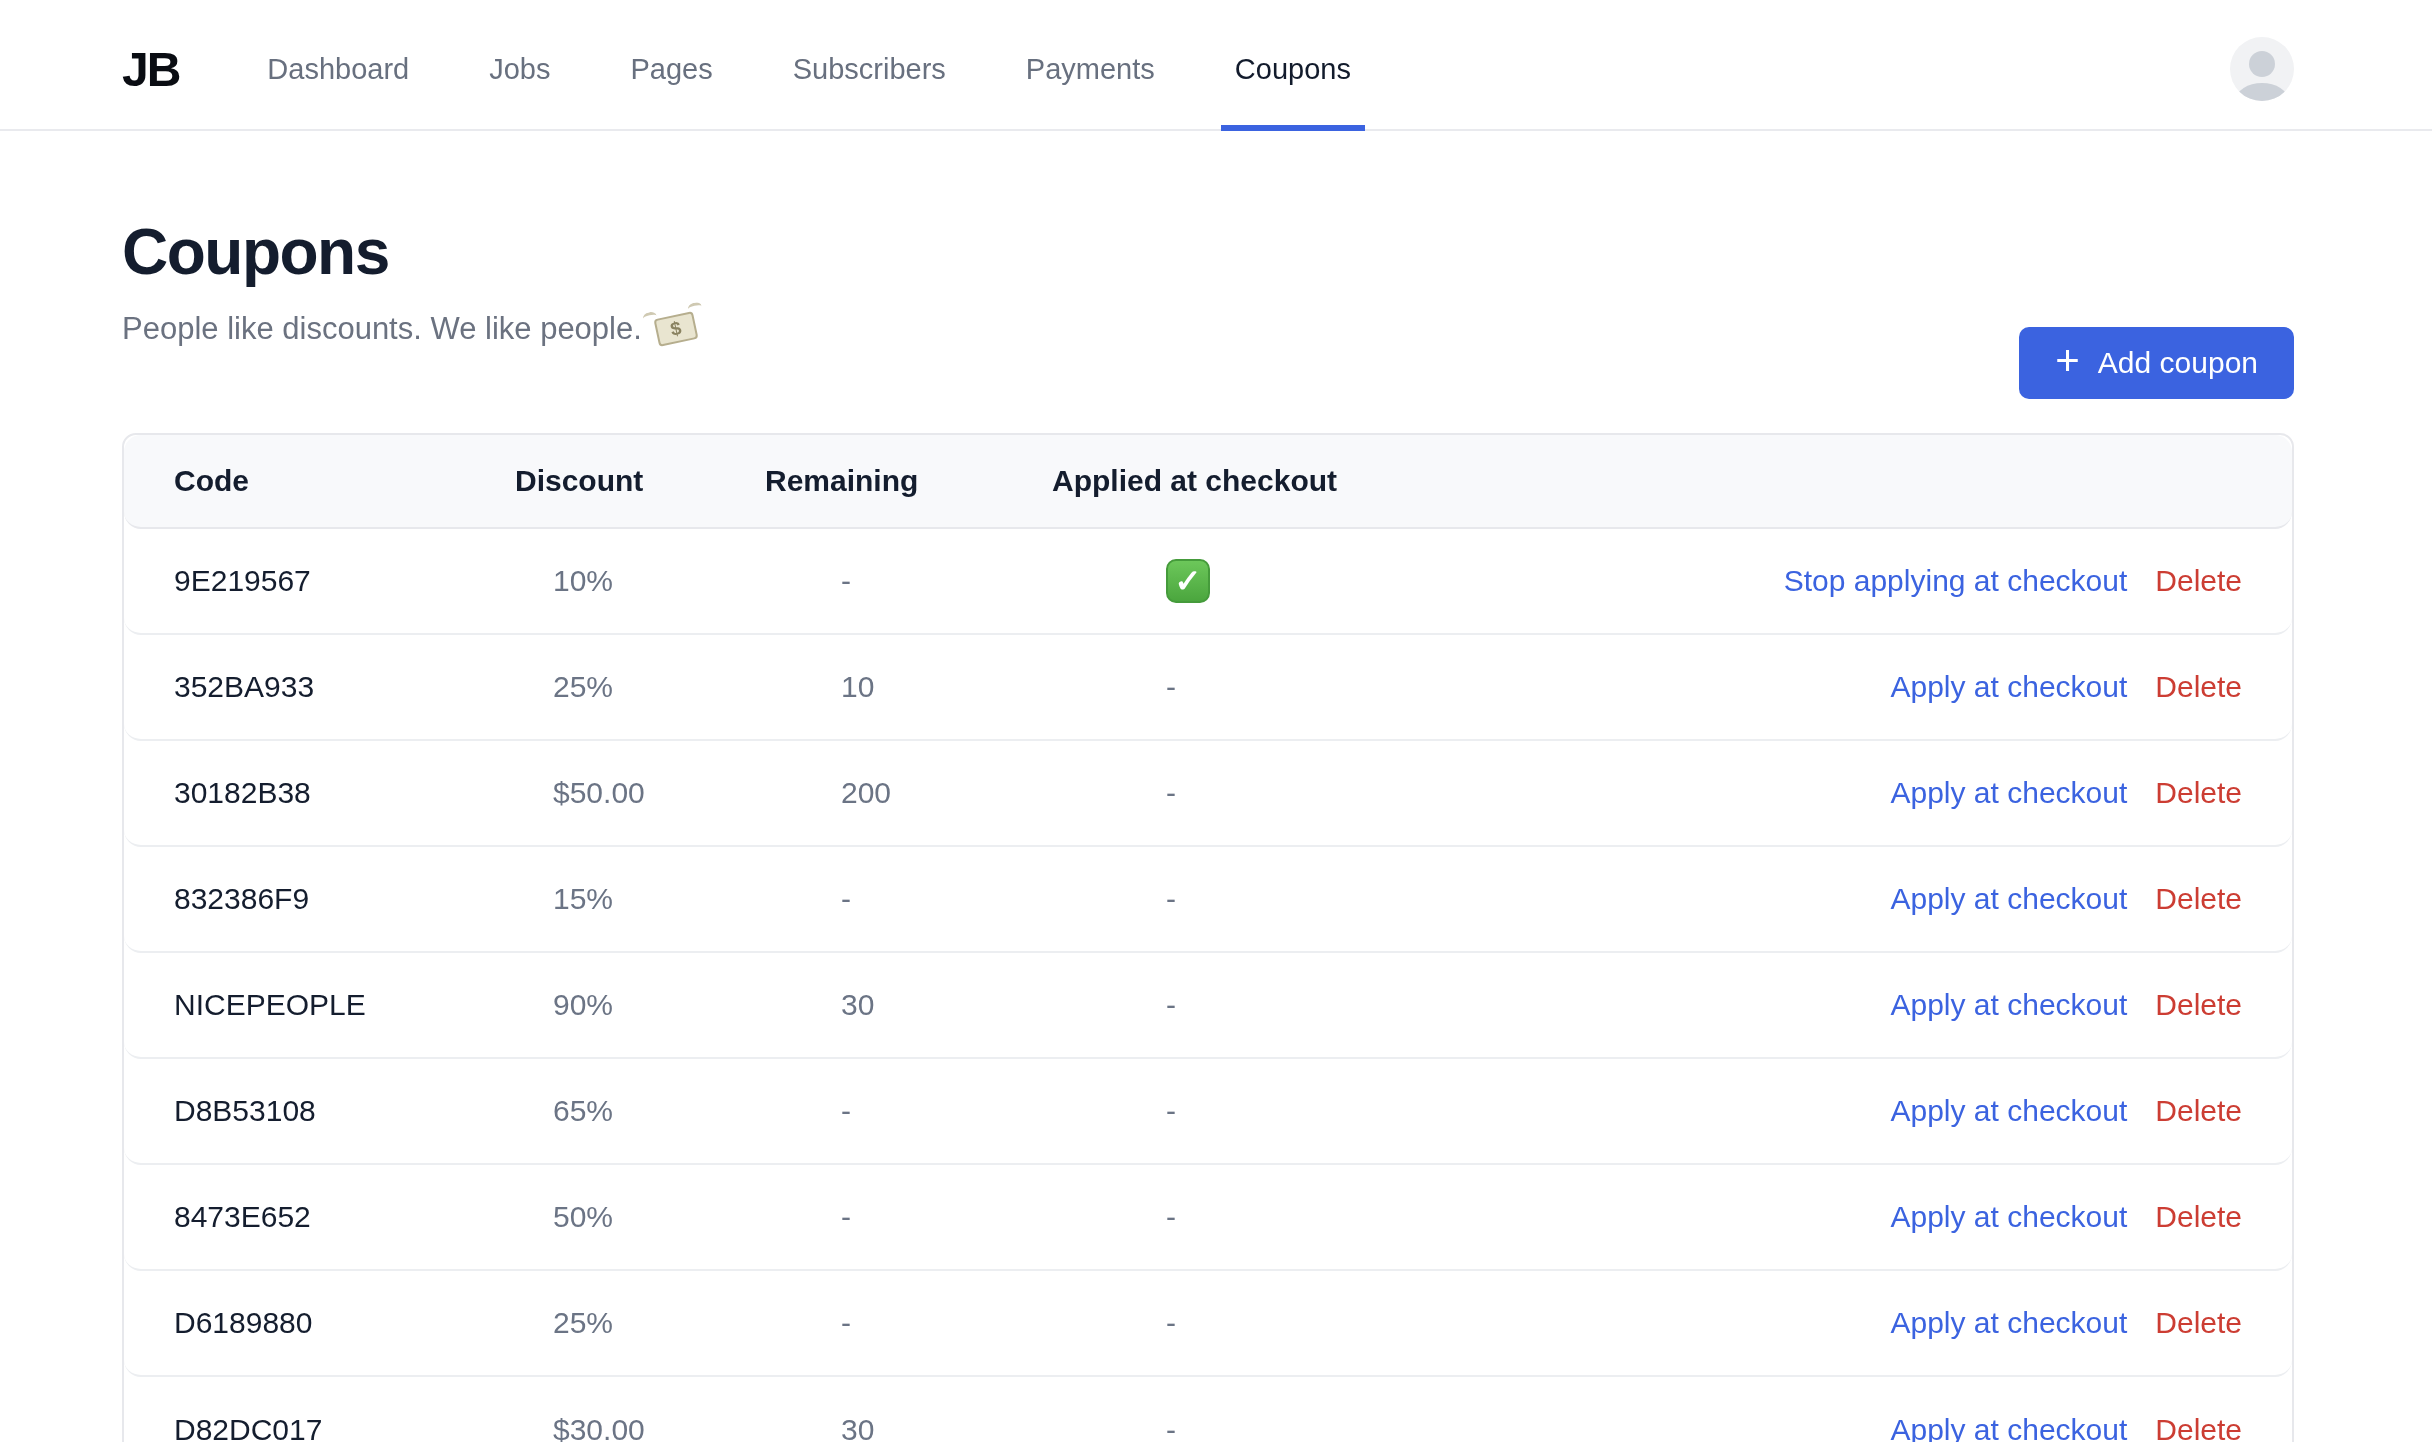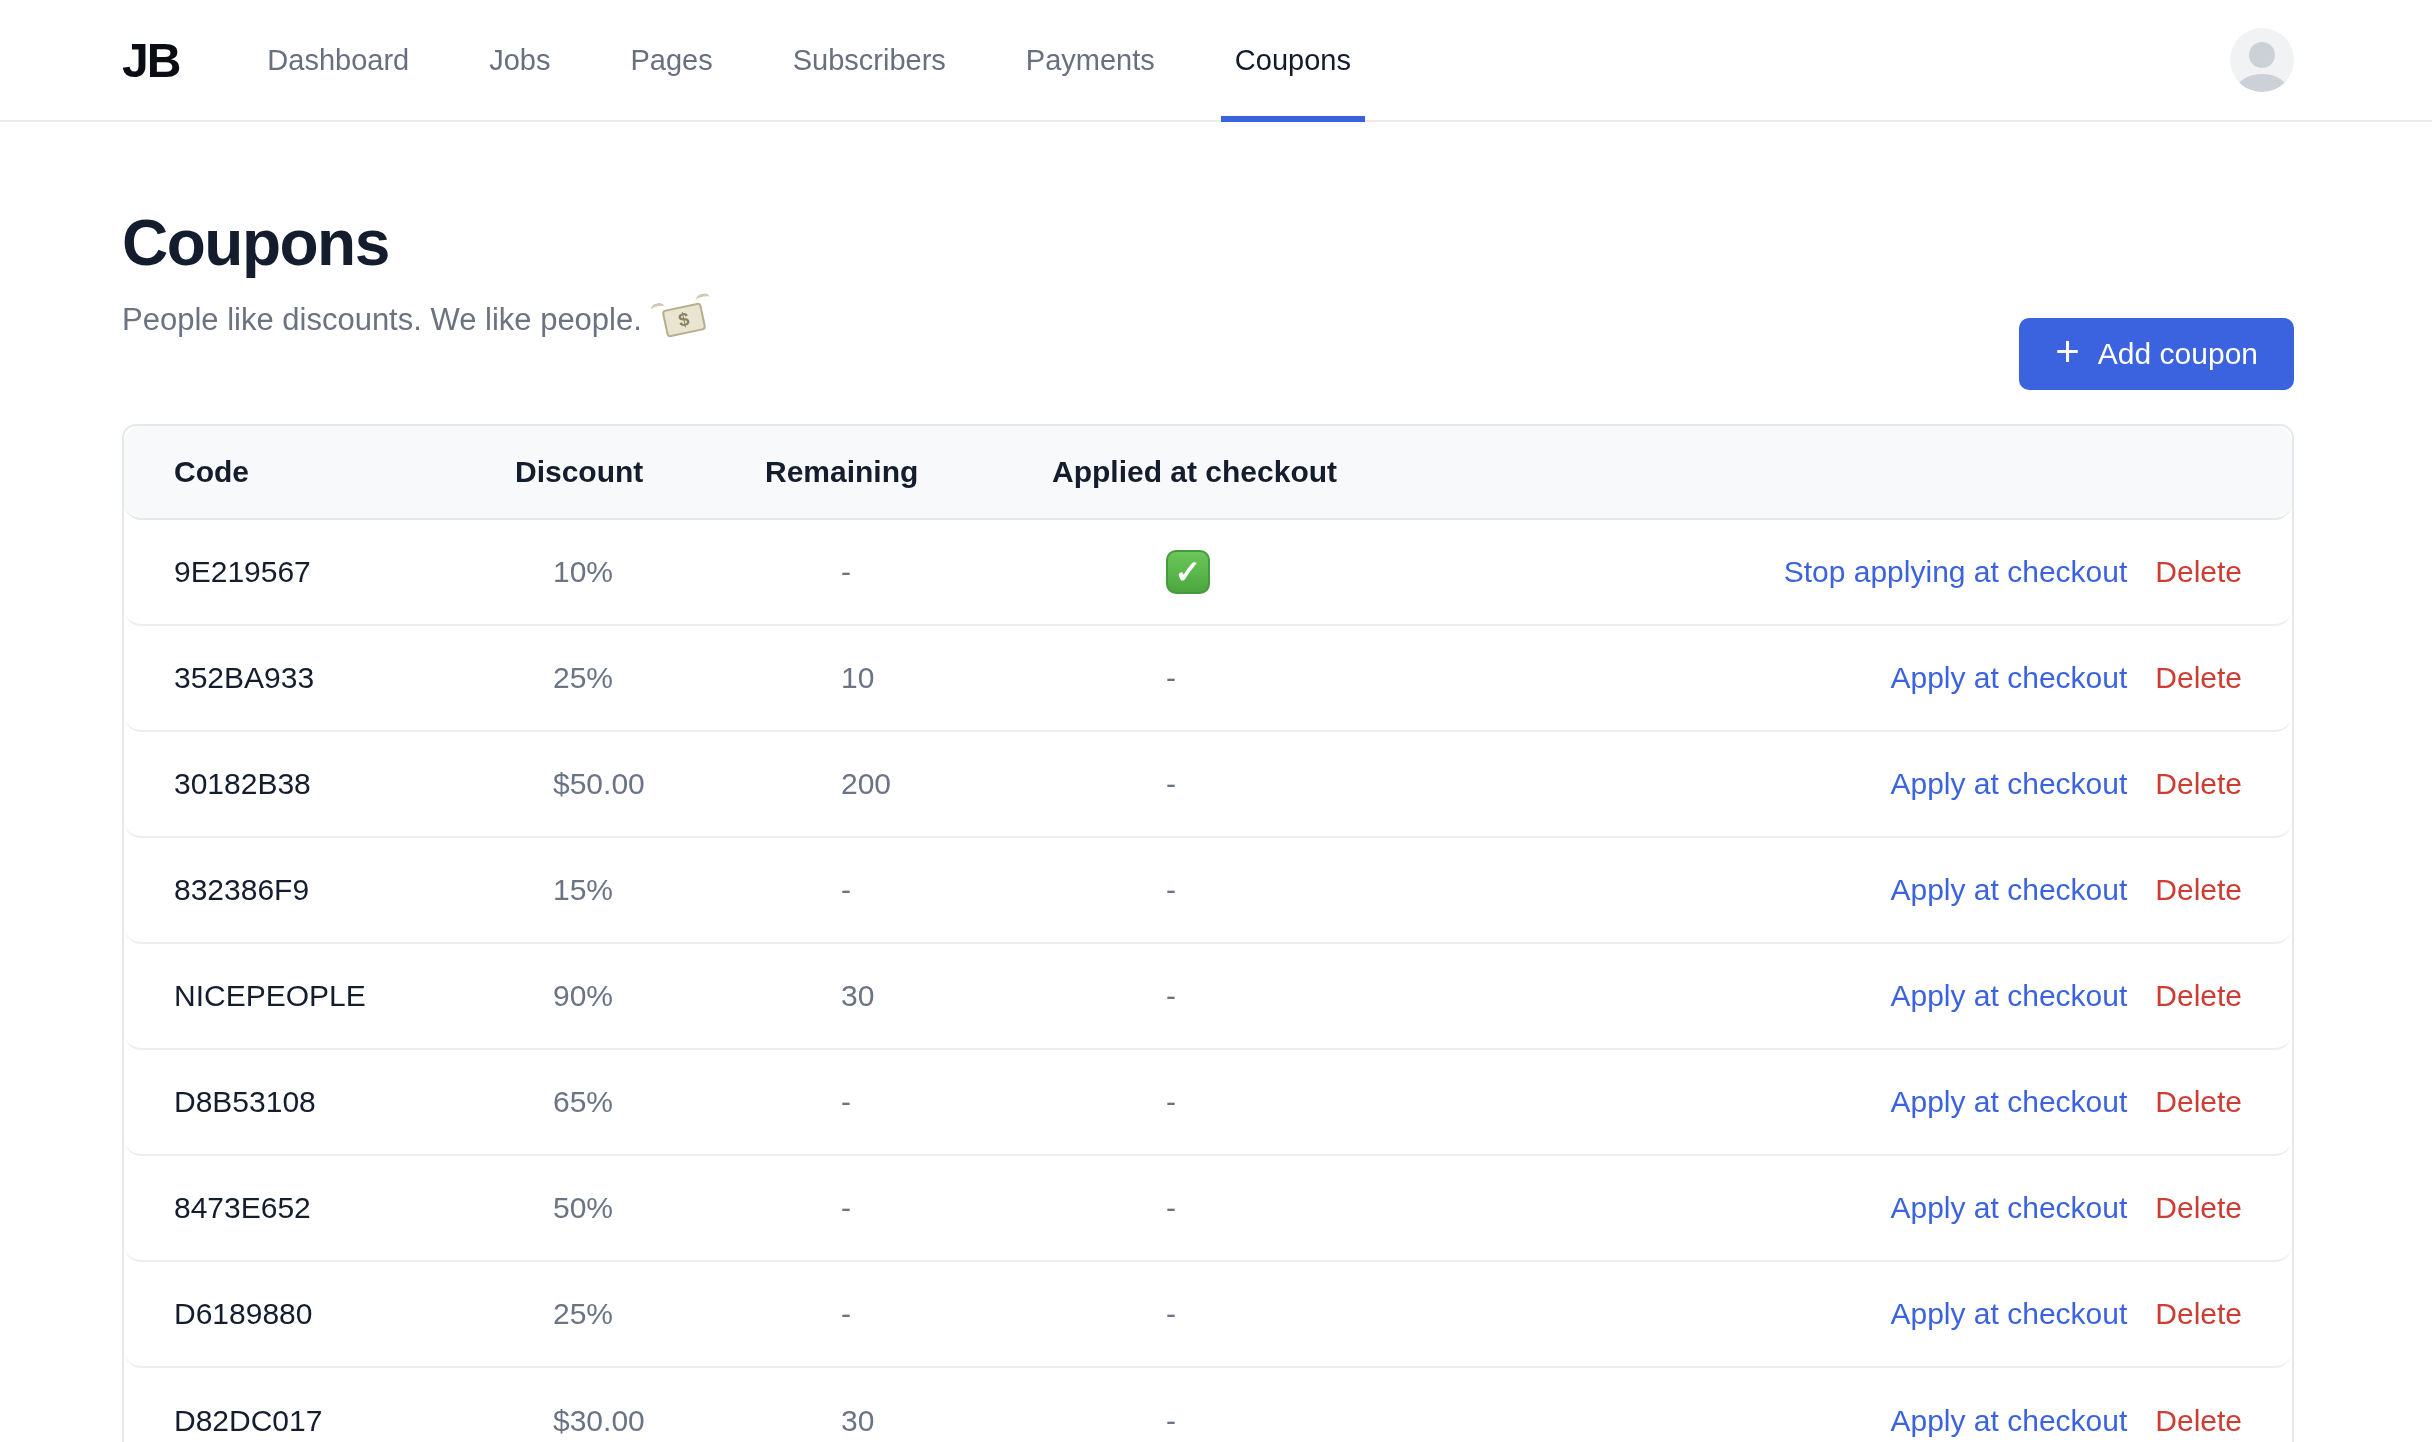--- a/index.html
+++ b/index.html
@@ -2,21 +2,21 @@
 <html><head>
 <meta charset="utf-8">
 <style>
   * { margin:0; padding:0; box-sizing:border-box; }
   html,body { width:2432px; height:1442px; overflow:hidden; background:#ffffff;
               font-family:"Liberation Sans", sans-serif; color:#121b2c; }
 
   
   .topnav { height:122px; display:flex; align-items:center;
             padding:0 138px 0 122px; border-bottom:2px solid #e9eaee;
-            background:#ffffff; position:relative; }
+            background:#ffffff; position:relative;margin-top:9px; }
   .logo { font-size:48px; font-weight:800; letter-spacing:-2px; color:#0a0d13; }
   .nav-items { display:flex; margin-left:48px; height:100%; }
   .nav-item { position:relative; height:100%; display:flex; align-items:center;
               padding:0 14px; margin:0 26px; font-size:29px; color:#68707f;
               cursor:pointer; white-space:nowrap; }
   .nav-item.active { color:#121b2c; }
   .nav-item.active::after { content:""; position:absolute; left:0; right:0;
               bottom:-2px; height:6px; background:#3b63e0; }
   .avatar { margin-left:auto; width:64px; height:64px; border-radius:50%;
             background:#f1f2f4; overflow:hidden; position:relative; cursor:pointer; }
@@ -24,21 +24,21 @@
             width:26px; height:26px; border-radius:50%; background:#ccd1d8; }
   .avatar .body { position:absolute; left:50%; top:46px; transform:translateX(-50%);
             width:52px; height:34px; border-radius:50% 50% 0 0; background:#ccd1d8; }
 
   
   .main { padding:0 138px 0 122px; }
   .page-head { position:relative; }
   .page-title { margin-top:84px; font-size:64px; font-weight:800;
                 letter-spacing:-1.5px; color:#141d2e; }
   .page-subtitle { margin-top:22px; font-size:31px; color:#6b7280;
-                   display:flex; align-items:center; gap:22px; }
+                   display:flex; align-items:center; gap:14px; }
   .money-emoji { display:inline-block; width:40px; height:28px; position:relative;
                  transform:rotate(-12deg); }
   .money-emoji .bill { position:absolute; inset:0; background:#e9e5d0;
                  border:2px solid #b6ae8e; border-radius:4px; display:flex;
                  align-items:center; justify-content:center; font-size:19px;
                  font-weight:700; color:#8a8361; }
   .money-emoji .wing-l, .money-emoji .wing-r { position:absolute; top:-8px;
                  width:14px; height:10px; border-top:3px solid #cfc9b2;
                  border-radius:50%; }
   .money-emoji .wing-l { left:-10px; } .money-emoji .wing-r { right:-10px; }

